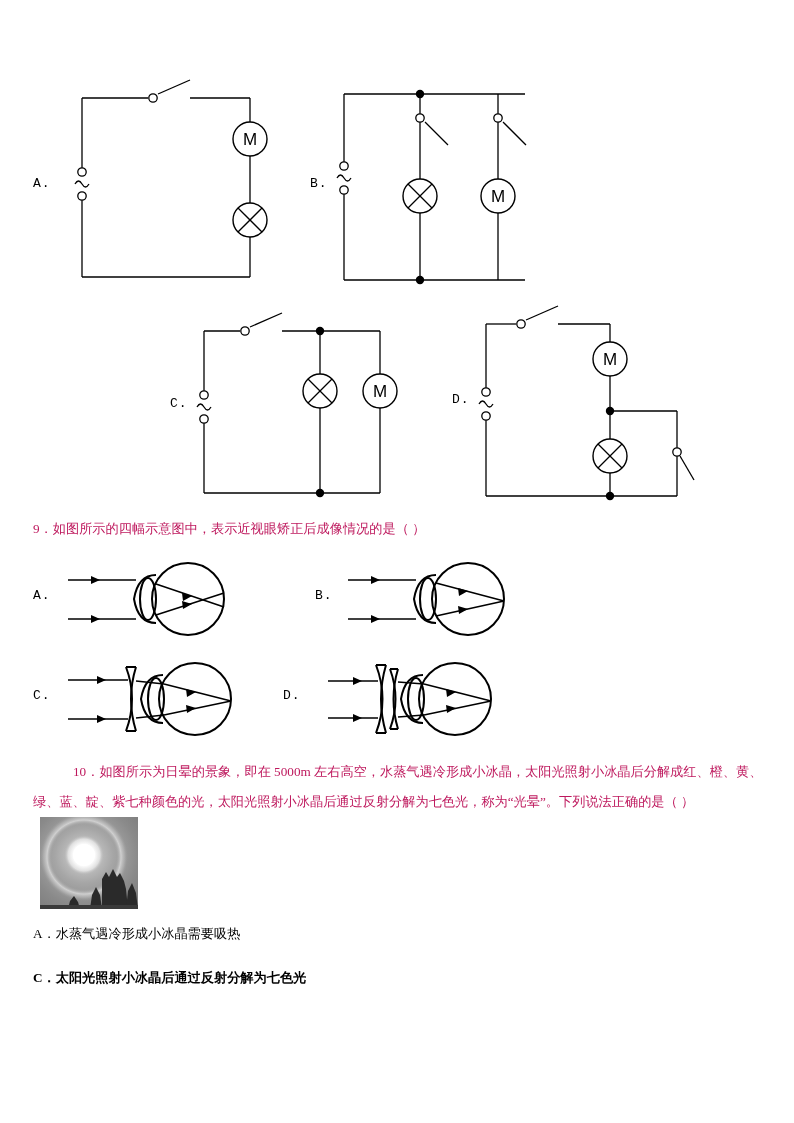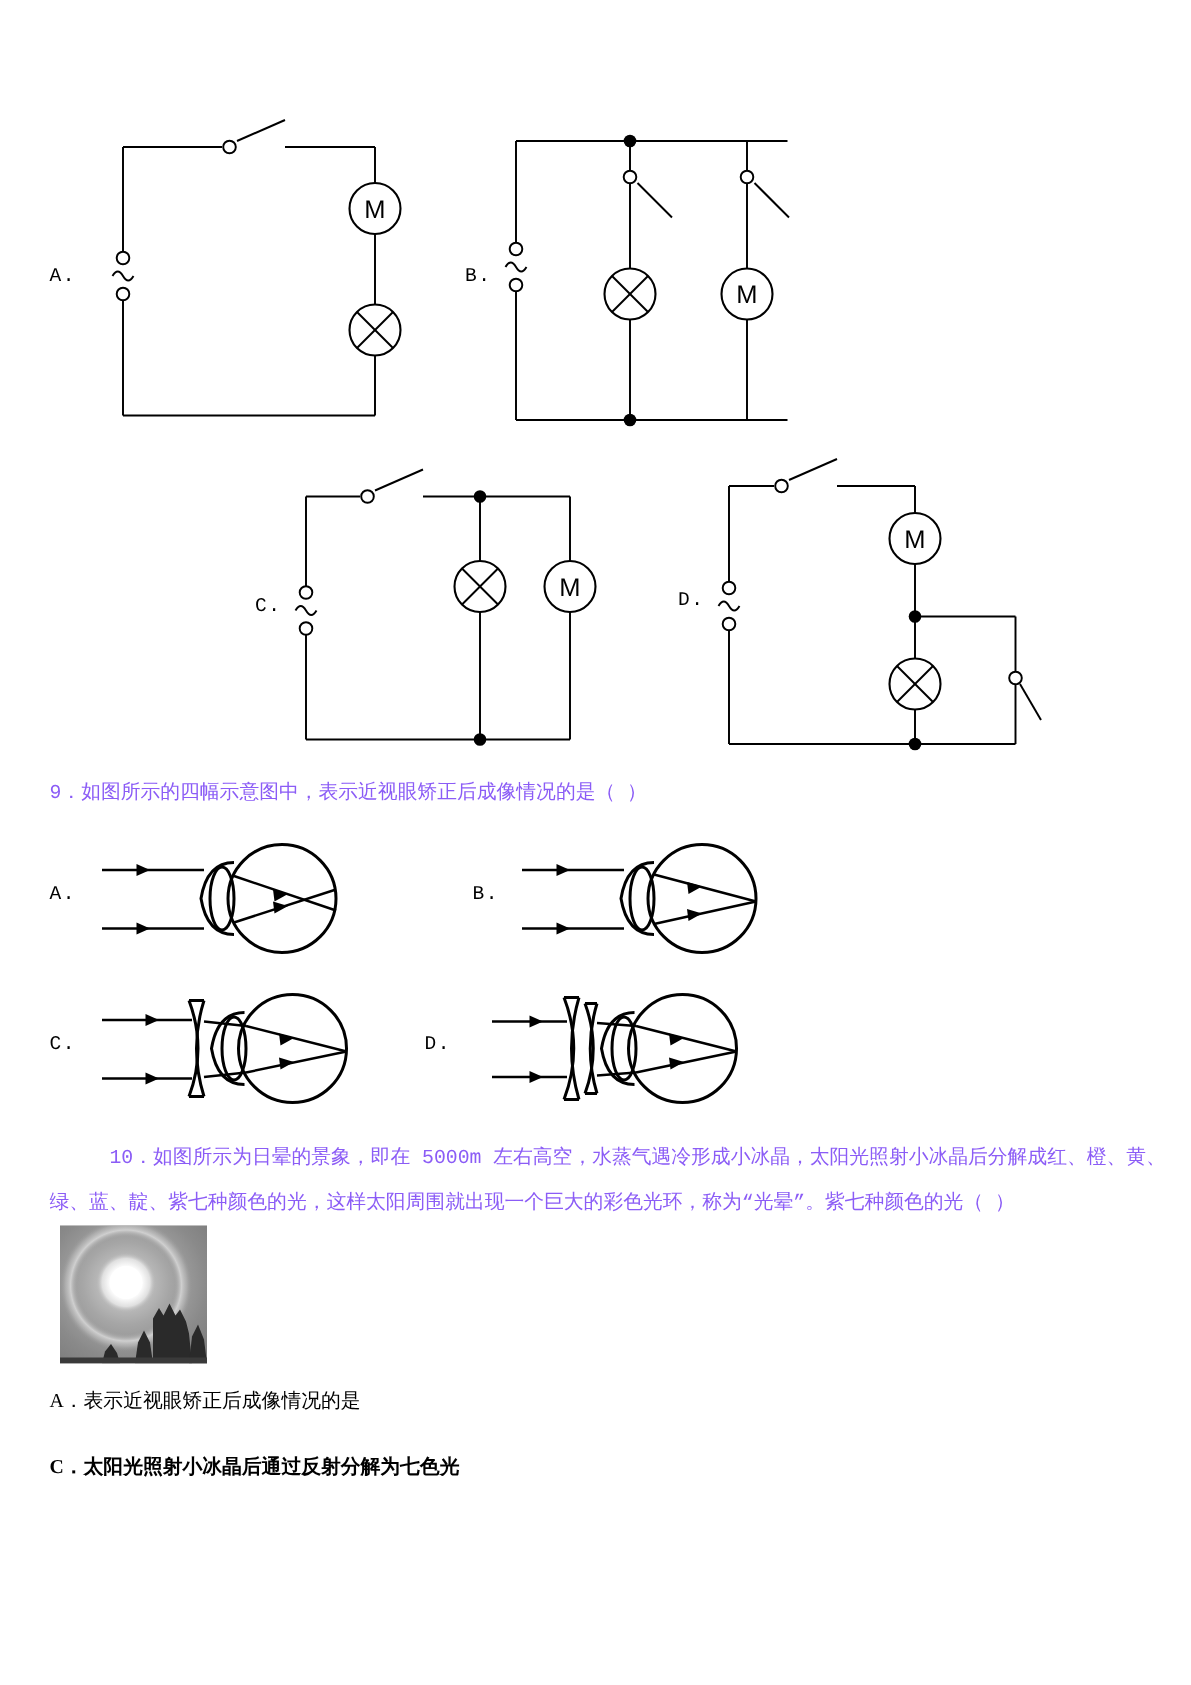--- a/index.html
+++ b/index.html
@@ -27,24 +27,24 @@
     font-family: "Liberation Mono", "DejaVu Sans Mono", monospace;
     font-size: 13px;
     letter-spacing: 1px;
     color: #000;
     white-space: nowrap;
   }
 
   
   .qtext {
     position: absolute;
-    font-family: Liberation Mono, monospace;
+    font-family: Liberation Serif, serif;
     font-size: 13.2px;
     line-height: 30px;
-    color: #8b5cf6;
+    color: #be185d;
     white-space: nowrap;
   }
   .ans-line {
     position: absolute;
     font-family: "Liberation Serif", "DejaVu Serif", serif;
     font-size: 13.2px;
     color: #000;
     white-space: nowrap;
   }
 
@@ -381,21 +381,21 @@
     </g>
     <g fill="#000">
       <polygon points="52,26 43,22 43,30"></polygon>
       <polygon points="52,63 43,59 43,67"></polygon>
       <polygon points="146,37 136,34 137,42"></polygon>
       <polygon points="146,53 136,50 137,58"></polygon>
     </g>
   </svg>
 
   <div class="qtext" style="left:33px; top:757px;margin-left:40px;">10．如图所示为日晕的景象，即在 5000m 左右高空，水蒸气遇冷形成小冰晶，太阳光照射小冰晶后分解成红、橙、黄、</div>
-  <div class="qtext" style="left:33px; top:787px;">绿、蓝、靛、紫七种颜色的光，这样太阳周围就出现一个巨大的彩色光环，称为“光晕”。紫七种颜色的光（      ）</div>
+  <div class="qtext" style="left:33px; top:787px;">绿、蓝、靛、紫七种颜色的光，太阳光照射小冰晶后通过反射分解为七色光，称为“光晕”。下列说法正确的是（      ）</div>
 
   <div class="halo-photo" style="left:40px; top:817px; width:98px; height:92px;">
     <svg width="98" height="92" viewBox="0 0 98 92">
       <defs>
         <radialGradient id="skyGrad" cx="45%" cy="42%" r="78%">
           <stop offset="0%" stop-color="#d8d8d8"></stop>
           <stop offset="38%" stop-color="#a6a6a6"></stop>
           <stop offset="70%" stop-color="#8a8a8a"></stop>
           <stop offset="100%" stop-color="#7a7a7a"></stop>
         </radialGradient>
@@ -421,19 +421,19 @@
         <path d="M 62 92 L 62 62 L 66 55 L 69 60 L 73 52 L 77 60 L 80 56 L 84 64 L 86 72 L 88 92 Z"></path>
         <path d="M 50 92 L 52 78 L 56 70 L 60 78 L 62 92 Z"></path>
         <path d="M 86 92 L 88 74 L 92 66 L 96 76 L 98 92 Z"></path>
         <path d="M 28 92 L 30 84 L 34 79 L 38 85 L 40 92 Z"></path>
       </g>
       <rect x="0" y="88" width="98" height="4" fill="#3a3a3a"></rect>
     </svg>
   </div>
 
   <div class="ans-line" style="left:33px; top:925px;">
-    <span>A．</span><span>表示近视眼矫正后成像情况的是</span>
+    <span>A．</span><span>水蒸气遇冷形成小冰晶需要吸热</span>
   </div>
   <div class="ans-line" style="left:33px; top:969px;font-weight:bold;">
     <span>C．</span><span>太阳光照射小冰晶后通过反射分解为七色光</span>
   </div>
 
 </div>
 
 </body></html>

